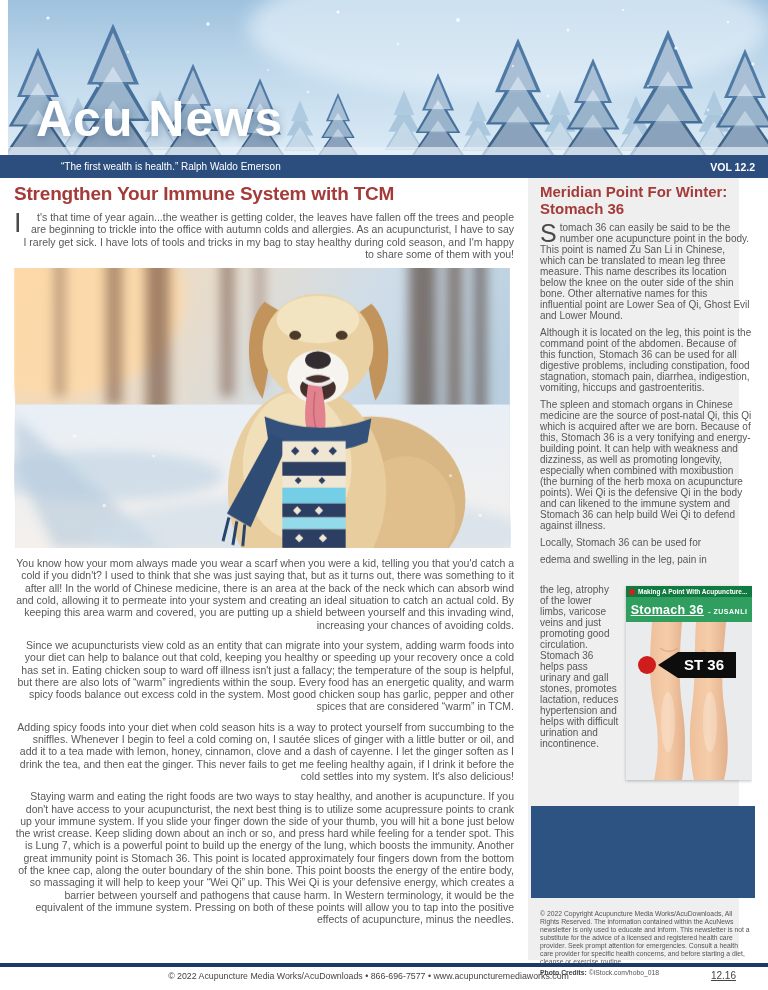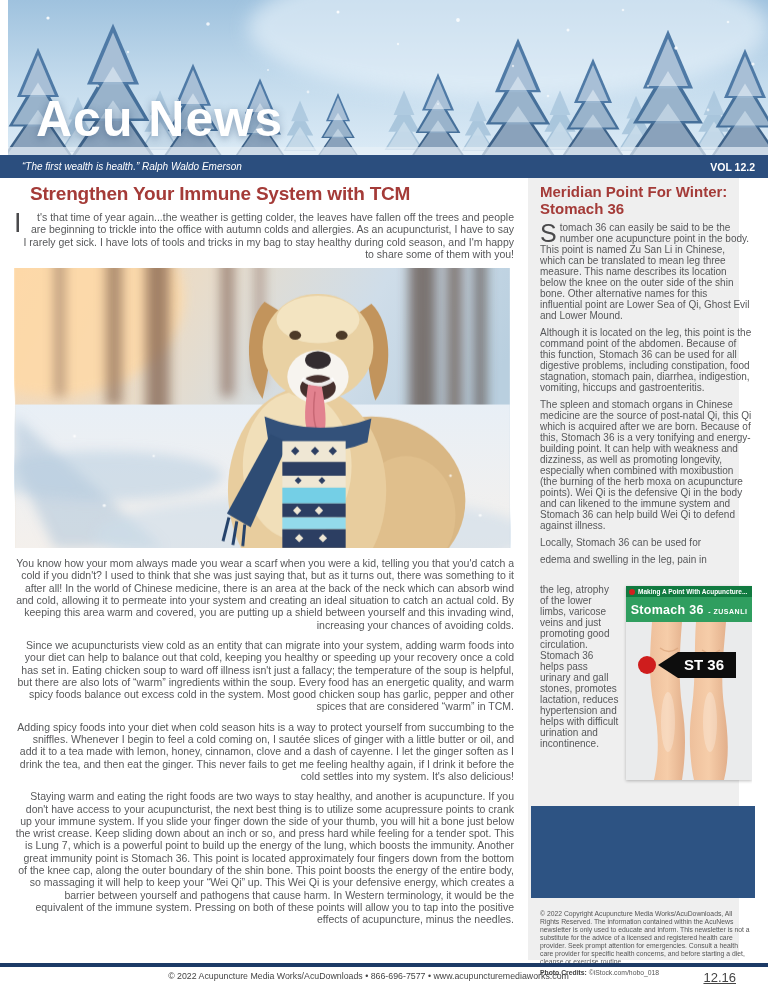--- a/index.html
+++ b/index.html
@@ -7,57 +7,57 @@
         font-family:"Liberation Sans",sans-serif;color:#57585a;}
 
   
   .masthead{position:absolute;top:0;left:8px;width:768px;height:155px;overflow:hidden;}
   .masthead svg{display:block;}
   .masthead-title{position:absolute;top:90px;left:28px;font-size:50px;font-weight:bold;
         color:#fff;letter-spacing:1px;text-shadow:0 2px 8px rgba(40,70,110,.45);}
   .volbar{position:absolute;top:155px;left:0;width:768px;height:23px;background:#2b4e7e;
         display:flex;align-items:center;justify-content:space-between;box-sizing:border-box;
         padding:0 13px 0 22px;color:#fff;}
-  .tagline{font-size:10px;font-style:italic;}
+  .tagline{font-size:10px;margin-left:39px;}
   .volume{font-size:10.5px;font-weight:bold;margin-left:32px;}
 
   
   .article{position:absolute;top:183px;left:14px;width:500px;height:780px;overflow:hidden;}
-  .article h1{margin:0 0 6px 16px;font-size:19px;font-weight:bold;color:#a43b38;letter-spacing:-.2px;}
+  .article h1{margin:0 0 6px 0;font-size:19px;font-weight:bold;color:#a43b38;letter-spacing:-.2px;}
   .article p{margin:0 0 8px 0;font-size:10.5px;line-height:12.3px;text-align:right;}
   .dropcap::first-letter{float:left;font-size:27px;line-height:22px;padding:1px 4px 0 0;color:#4a4a4c;}
   .photo{width:497px;height:280px;margin:2px 0 9px 0;display:block;}
 
   
   .sidebar{position:absolute;top:178px;left:528px;width:211px;height:782px;background:#efefef;
         box-sizing:border-box;}
   .side-flow{position:absolute;top:6px;left:12px;width:212px;height:620px;overflow:hidden;}
   .sidebar h2{margin:0 0 5px 0;font-size:15px;line-height:16.5px;font-weight:bold;color:#a43b38;}
   .side-p{margin:0 0 6px 0;font-size:10px;line-height:11px;color:#57585a;}
   .dropcap-s::first-letter{float:left;font-size:25px;line-height:21px;padding:1px 3px 0 0;color:#4a4a4c;}
 
   .inset{float:right;width:126px;margin:2px 0 4px 6px;box-shadow:0 1px 3px rgba(0,0,0,.25);}
   .inset-kicker{background:#117a40;color:#fff;font-size:6.5px;font-weight:bold;
         display:flex;align-items:center;gap:3px;padding:2px 3px;height:11px;box-sizing:border-box;}
   .inset-kicker .dot{width:6px;height:6px;border-radius:50%;background:#d31f1f;flex:0 0 auto;}
   .inset-title{background:#2f9e5f;color:#fff;text-align:center;padding:3px 0 4px 0;}
-  .inset-title .big{font-size:12.5px;font-weight:bold;letter-spacing:.3px;}
+  .inset-title .big{font-size:12.5px;font-weight:bold;letter-spacing:.3px;text-decoration:underline;}
   .inset-title .zus{font-size:7px;font-weight:bold;letter-spacing:.5px;}
   .legs{display:block;width:126px;height:158px;}
 
   .side-panel-blue{position:absolute;top:628px;left:3px;width:224px;height:92px;background:#2d5383;}
   .side-disclaimer{position:absolute;top:732px;left:12px;width:212px;font-size:6.8px;line-height:8px;color:#555;}
   .side-disclaimer p{margin:0;}
   .side-disclaimer .credits{margin-top:3px;}
   .side-disclaimer b{color:#3e3e3e;}
 
   
   .footer-rule{position:absolute;top:963px;left:0;width:768px;height:4px;background:#1c3a66;}
   .footer-text{position:absolute;top:971px;left:0;width:737px;text-align:center;font-size:8.8px;color:#444;}
-  .page-num{position:absolute;top:970px;right:32px;font-size:13px;color:#444;text-decoration:underline;}
+  .page-num{position:absolute;top:970px;right:32px;font-size:10px;color:#444;text-decoration:underline;}
 </style>
 </head>
 <body>
 
 <div class="page">
 
   <div class="masthead">
     <svg width="768" height="155" viewBox="0 0 768 155">
       <defs>
         <linearGradient id="hsky" x1="0" y1="0" x2="0" y2="1">

